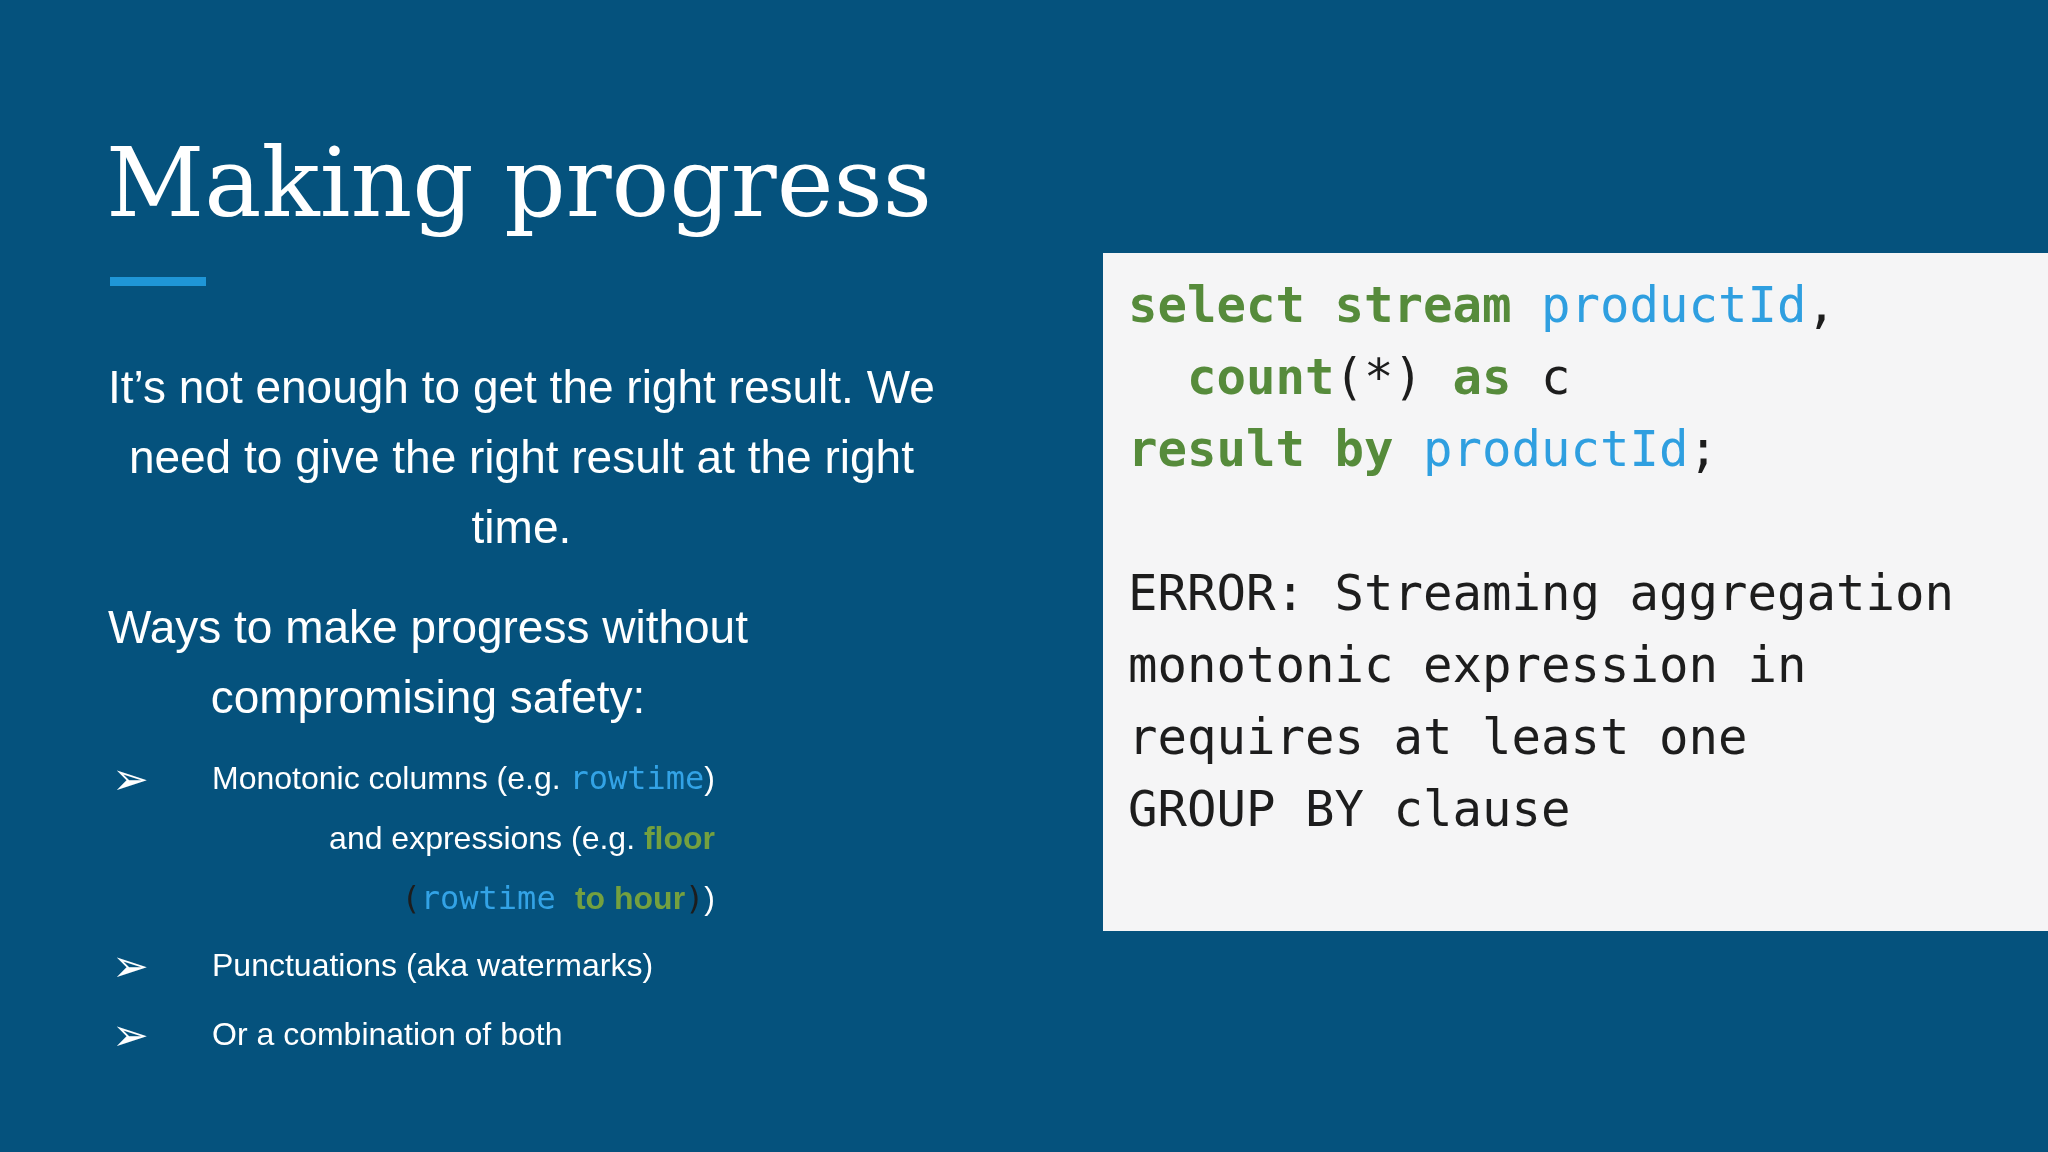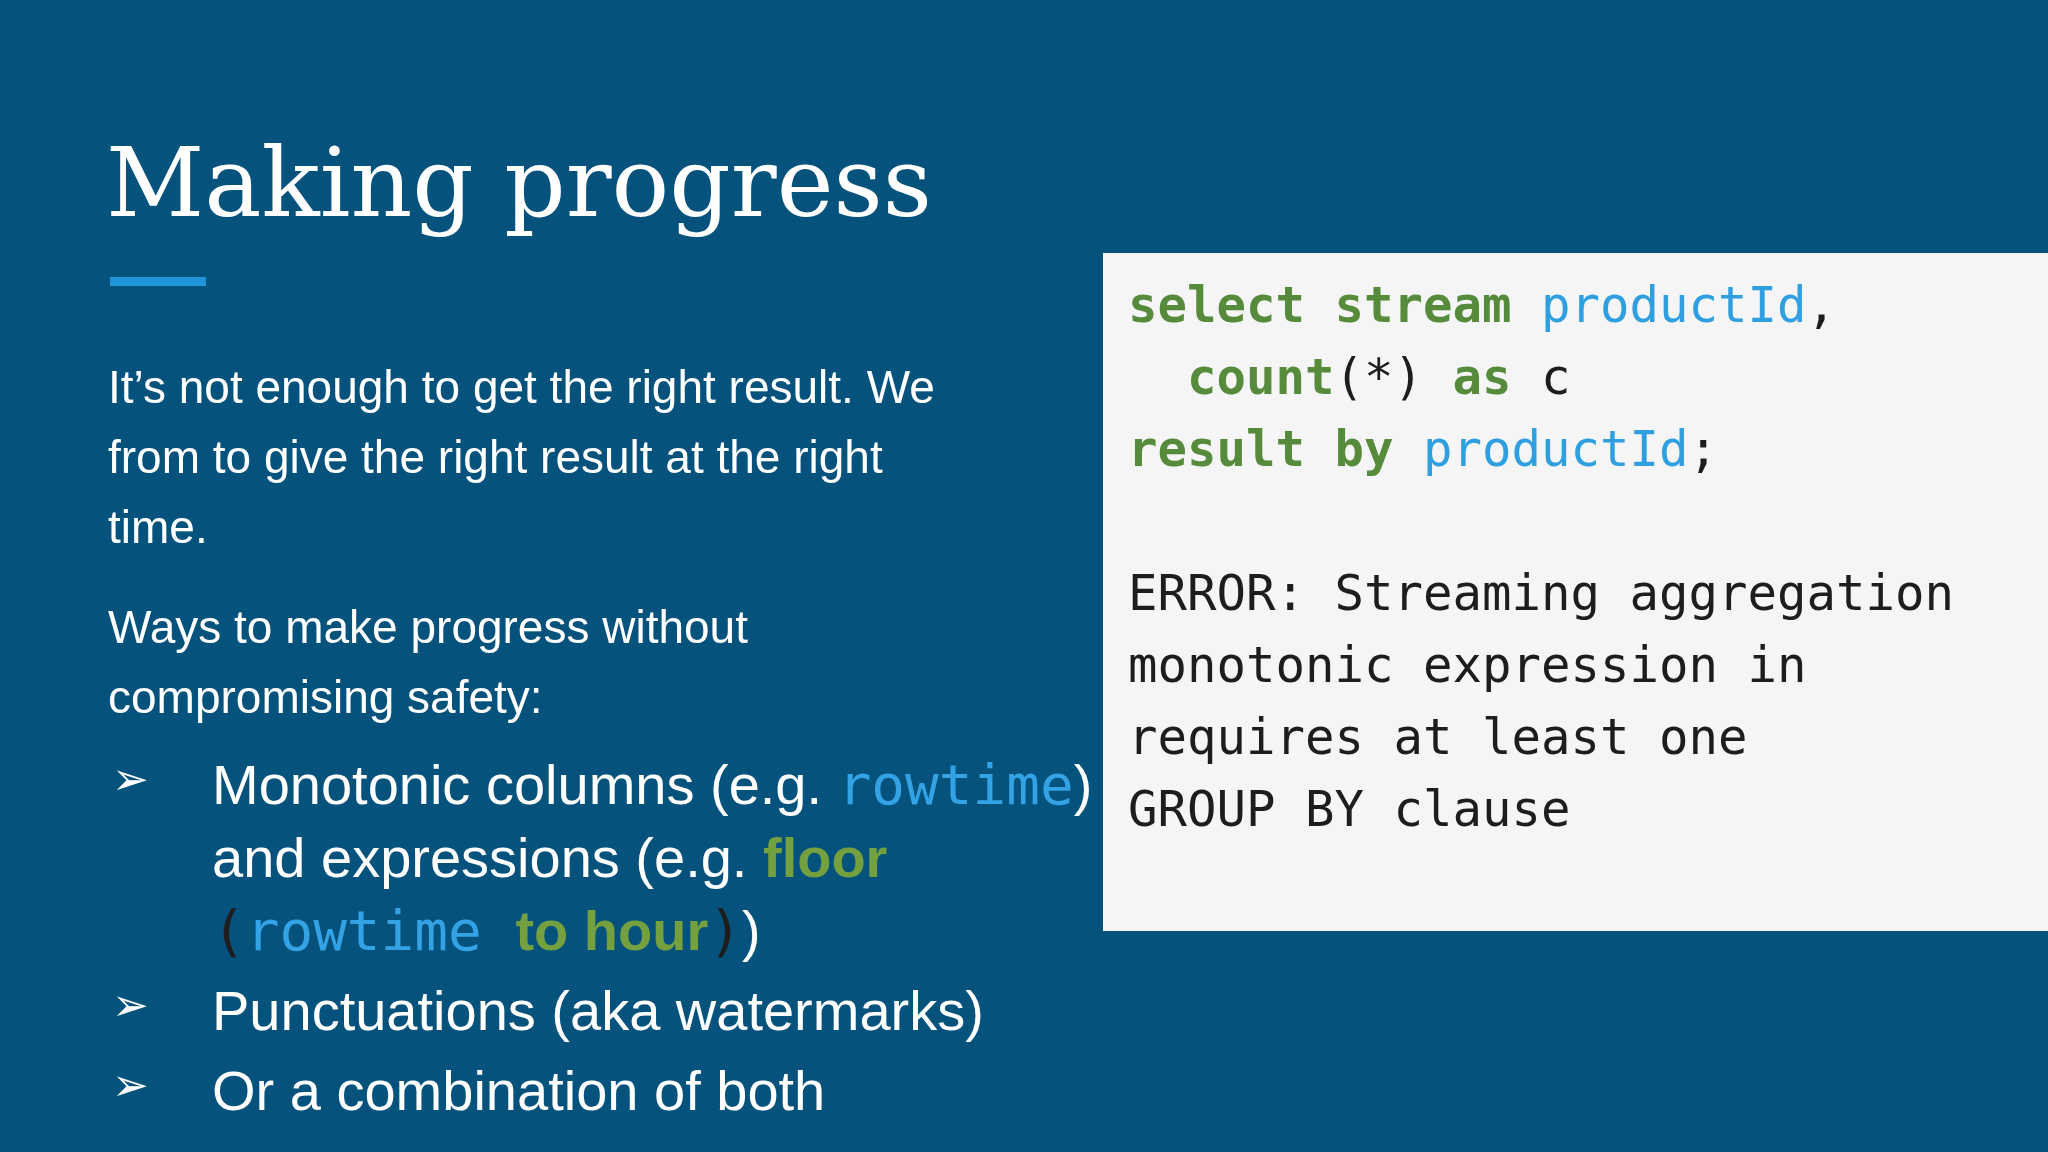--- a/index.html
+++ b/index.html
@@ -35,20 +35,21 @@
     background: var(--accent-bar, #1f96d7);
   }
 
   .para {
     position: absolute;
     left: 108px;
     margin: 0;
     font-size: 46px;
     line-height: 70px;
     color: var(--body-text, #ffffff);
+    text-align: center;
   }
   .para .text-line { white-space: pre; }
   .intro { top: 352px; }
   .ways  { top: 592px; }
 
   .bullets {
     position: absolute;
     left: 112px;
     top: 748px;
     display: flex;
@@ -57,21 +58,21 @@
   }
   .bullet-item { display: flex; align-items: flex-start; }
   .bullet-arrow {
     flex: 0 0 100px;
     width: 100px;
     font-family: "DejaVu Sans", sans-serif;
     font-size: 44px;
     line-height: 62px;
     color: var(--body-text, #ffffff);
   }
-  .bullet-text { font-size: 56px; line-height: 73px; }
+  .bullet-text { font-size: 32px; line-height: 60px; text-align: right; }
   .bullet-line { white-space: pre; }
 
   .code-panel {
     position: absolute;
     left: 1103px;
     top: 253px;
     width: 1100px;
     height: 678px;
     box-sizing: border-box;
     padding: 17px 8px 0 25px;
@@ -97,21 +98,21 @@
 <body>
 
 <div class="slide">
 
   <h1 class="title">Making progress</h1>
 
   <div class="accent-bar"></div>
 
   <div class="para intro">
       <div class="text-line">It’s not enough to get the right result. We</div>
-      <div class="text-line">from to give the right result at the right</div>
+      <div class="text-line">need to give the right result at the right</div>
       <div class="text-line">time.</div>
     </div>
 
   <div class="para ways">
       <div class="text-line">Ways to make progress without</div>
       <div class="text-line">compromising safety:</div>
     </div>
 
   <div class="bullets" id="bullets">
       <div class="bullet-item">

